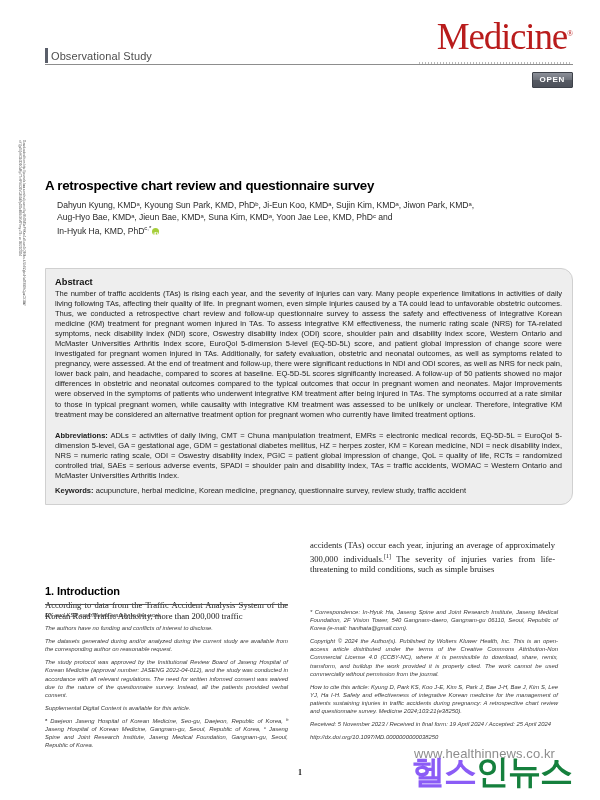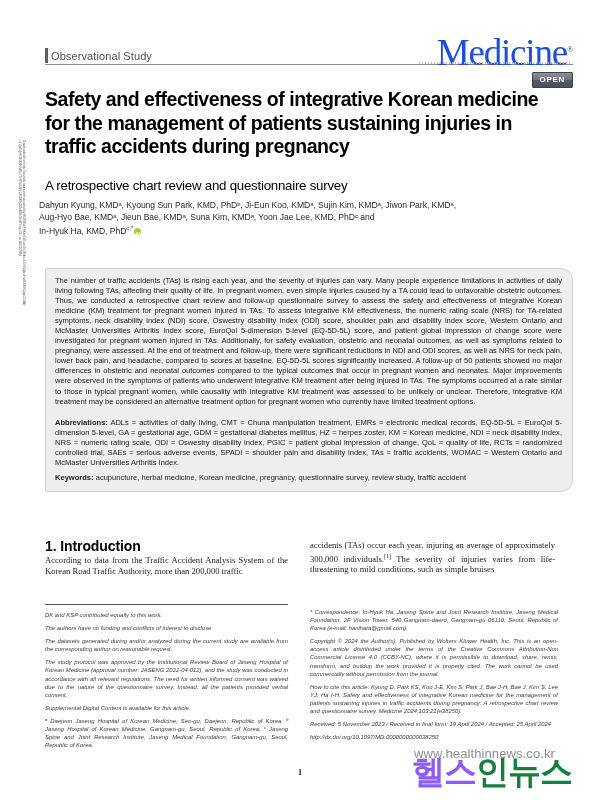--- a/index.html
+++ b/index.html
@@ -68,25 +68,25 @@
     position: absolute;
     left: 0;
     bottom: 7px;
     width: 3px;
     height: 15px;
     background: #5a5f6a;
   }
   .brand {
     position: absolute;
     right: 0;
-    bottom: 0;
+    bottom: 16px;
     font-family: "Liberation Serif", serif;
     font-size: 37px;
     line-height: 34px;
-    color: #1d4ed8;
+    color: #b91c1c;
     letter-spacing: -1.2px;
     font-weight: 400;
   }
   .brand sup {
     font-size: 8px;
     vertical-align: super;
     letter-spacing: 0;
   }
   .brand-dots {
     position: absolute;
@@ -122,28 +122,28 @@
     font-weight: bold;
     letter-spacing: -0.45px;
   }
   .subtitle {
     position: absolute;
     left: 45px;
     right: 36px;
     top: 178px;
     font-size: 13.3px;
     line-height: 16px;
-    font-weight: normal;
+    font-weight: bold;
     letter-spacing: -0.25px;
   }
 
   
   .authors {
     position: absolute;
-    left: 39px;
+    left: 57px;
     right: 45px;
     top: 200px;
     font-size: 8.6px;
     line-height: 11.6px;
     color: #2b2b2b;
     letter-spacing: -0.05px;
   }
   .authors sup { font-size: 6px; vertical-align: super; }
   .orcid {
     display: inline-block;
@@ -215,25 +215,26 @@
     width: 243px;
   }
   .col-right {
     position: absolute;
     left: 310px;
     top: 540px;
     width: 245px;
   }
   .sec-head {
     font-family: "Liberation Sans", sans-serif;
-    font-size: 14px;
+    font-size: 11px;
     font-weight: bold;
     line-height: 12px;
     margin-bottom: 3px;
     letter-spacing: -.1px;
+    margin-top: 45px;
   }
   .serif-body {
     font-family: "Liberation Serif", serif;
     font-size: 8.6px;
     line-height: 10.6px;
     text-align: justify;
     color: #1a1a1a;
   }
   .serif-body sup { font-size: 6px; vertical-align: super; }
 
@@ -316,30 +317,30 @@
 
   <div class="header">
     <div class="hdr-rule"></div>
     <div class="obs-bar"></div>
     <div class="obs-tag">Observational Study</div>
     <div class="brand"><span>Medicine</span><sup>®</sup></div>
     <div class="brand-dots"></div>
   </div>
   <div class="open-badge">OPEN</div>
 
-  <div class="title">Safety and effectiveness of integrative Korean medicine for the management of patients sustaining injuries in traffic accidents during pregnancy</div>
   <div class="subtitle">A retrospective chart review and questionnaire survey</div>
 
   <div class="authors">
     <span>Dahyun Kyung, KMDᵃ, Kyoung Sun Park, KMD, PhDᵇ, Ji-Eun Koo, KMDᵃ, Sujin Kim, KMDᵃ, Jiwon Park, KMDᵃ,</span><br>
     <span>Aug-Hyo Bae, KMDᵃ, Jieun Bae, KMDᵃ, Suna Kim, KMDᵃ, Yoon Jae Lee, KMD, PhDᶜ and</span><br>
     <span>In-Hyuk Ha, KMD, PhD</span><sup>c,*</sup><span class="orcid"></span>
   </div>
 
   <div class="abstract-box">
+    <div class="abstract-title">Abstract</div>
     <div class="abstract-body">The number of traffic accidents (TAs) is rising each year, and the severity of injuries can vary. Many people experience limitations in activities of daily living following TAs, affecting their quality of life. In pregnant women, even simple injuries caused by a TA could lead to unfavorable obstetric outcomes. Thus, we conducted a retrospective chart review and follow-up questionnaire survey to assess the safety and effectiveness of integrative Korean medicine (KM) treatment for pregnant women injured in TAs. To assess integrative KM effectiveness, the numeric rating scale (NRS) for TA-related symptoms, neck disability index (NDI) score, Oswestry disability index (ODI) score, shoulder pain and disability index score, Western Ontario and McMaster Universities Arthritis Index score, EuroQol 5-dimension 5-level (EQ-5D-5L) score, and patient global impression of change score were investigated for pregnant women injured in TAs. Additionally, for safety evaluation, obstetric and neonatal outcomes, as well as symptoms related to pregnancy, were assessed. At the end of treatment and follow-up, there were significant reductions in NDI and ODI scores, as well as NRS for neck pain, lower back pain, and headache, compared to scores at baseline. EQ-5D-5L scores significantly increased. A follow-up of 50 patients showed no major differences in obstetric and neonatal outcomes compared to the typical outcomes that occur in pregnant women and neonates. Major improvements were observed in the symptoms of patients who underwent integrative KM treatment after being injured in TAs. The symptoms occurred at a rate similar to those in typical pregnant women, while causality with integrative KM treatment was assessed to be unlikely or unclear. Therefore, integrative KM treatment may be considered an alternative treatment option for pregnant women who currently have limited treatment options.</div>
     <div class="abbrev">
       <span class="lbl">Abbreviations:</span>
       <span>ADLs = activities of daily living, CMT = Chuna manipulation treatment, EMRs = electronic medical records, EQ-5D-5L = EuroQol 5-dimension 5-level, GA = gestational age, GDM = gestational diabetes mellitus, HZ = herpes zoster, KM = Korean medicine, NDI = neck disability index, NRS = numeric rating scale, ODI = Oswestry disability index, PGIC = patient global impression of change, QoL = quality of life, RCTs = randomized controlled trial, SAEs = serious adverse events, SPADI = shoulder pain and disability index, TAs = traffic accidents, WOMAC = Western Ontario and McMaster Universities Arthritis Index.</span>
     </div>
     <div class="keywords">
       <span class="lbl">Keywords:</span>
       <span>acupuncture, herbal medicine, Korean medicine, pregnancy, questionnaire survey, review study, traffic accident</span>
     </div>
   </div>

